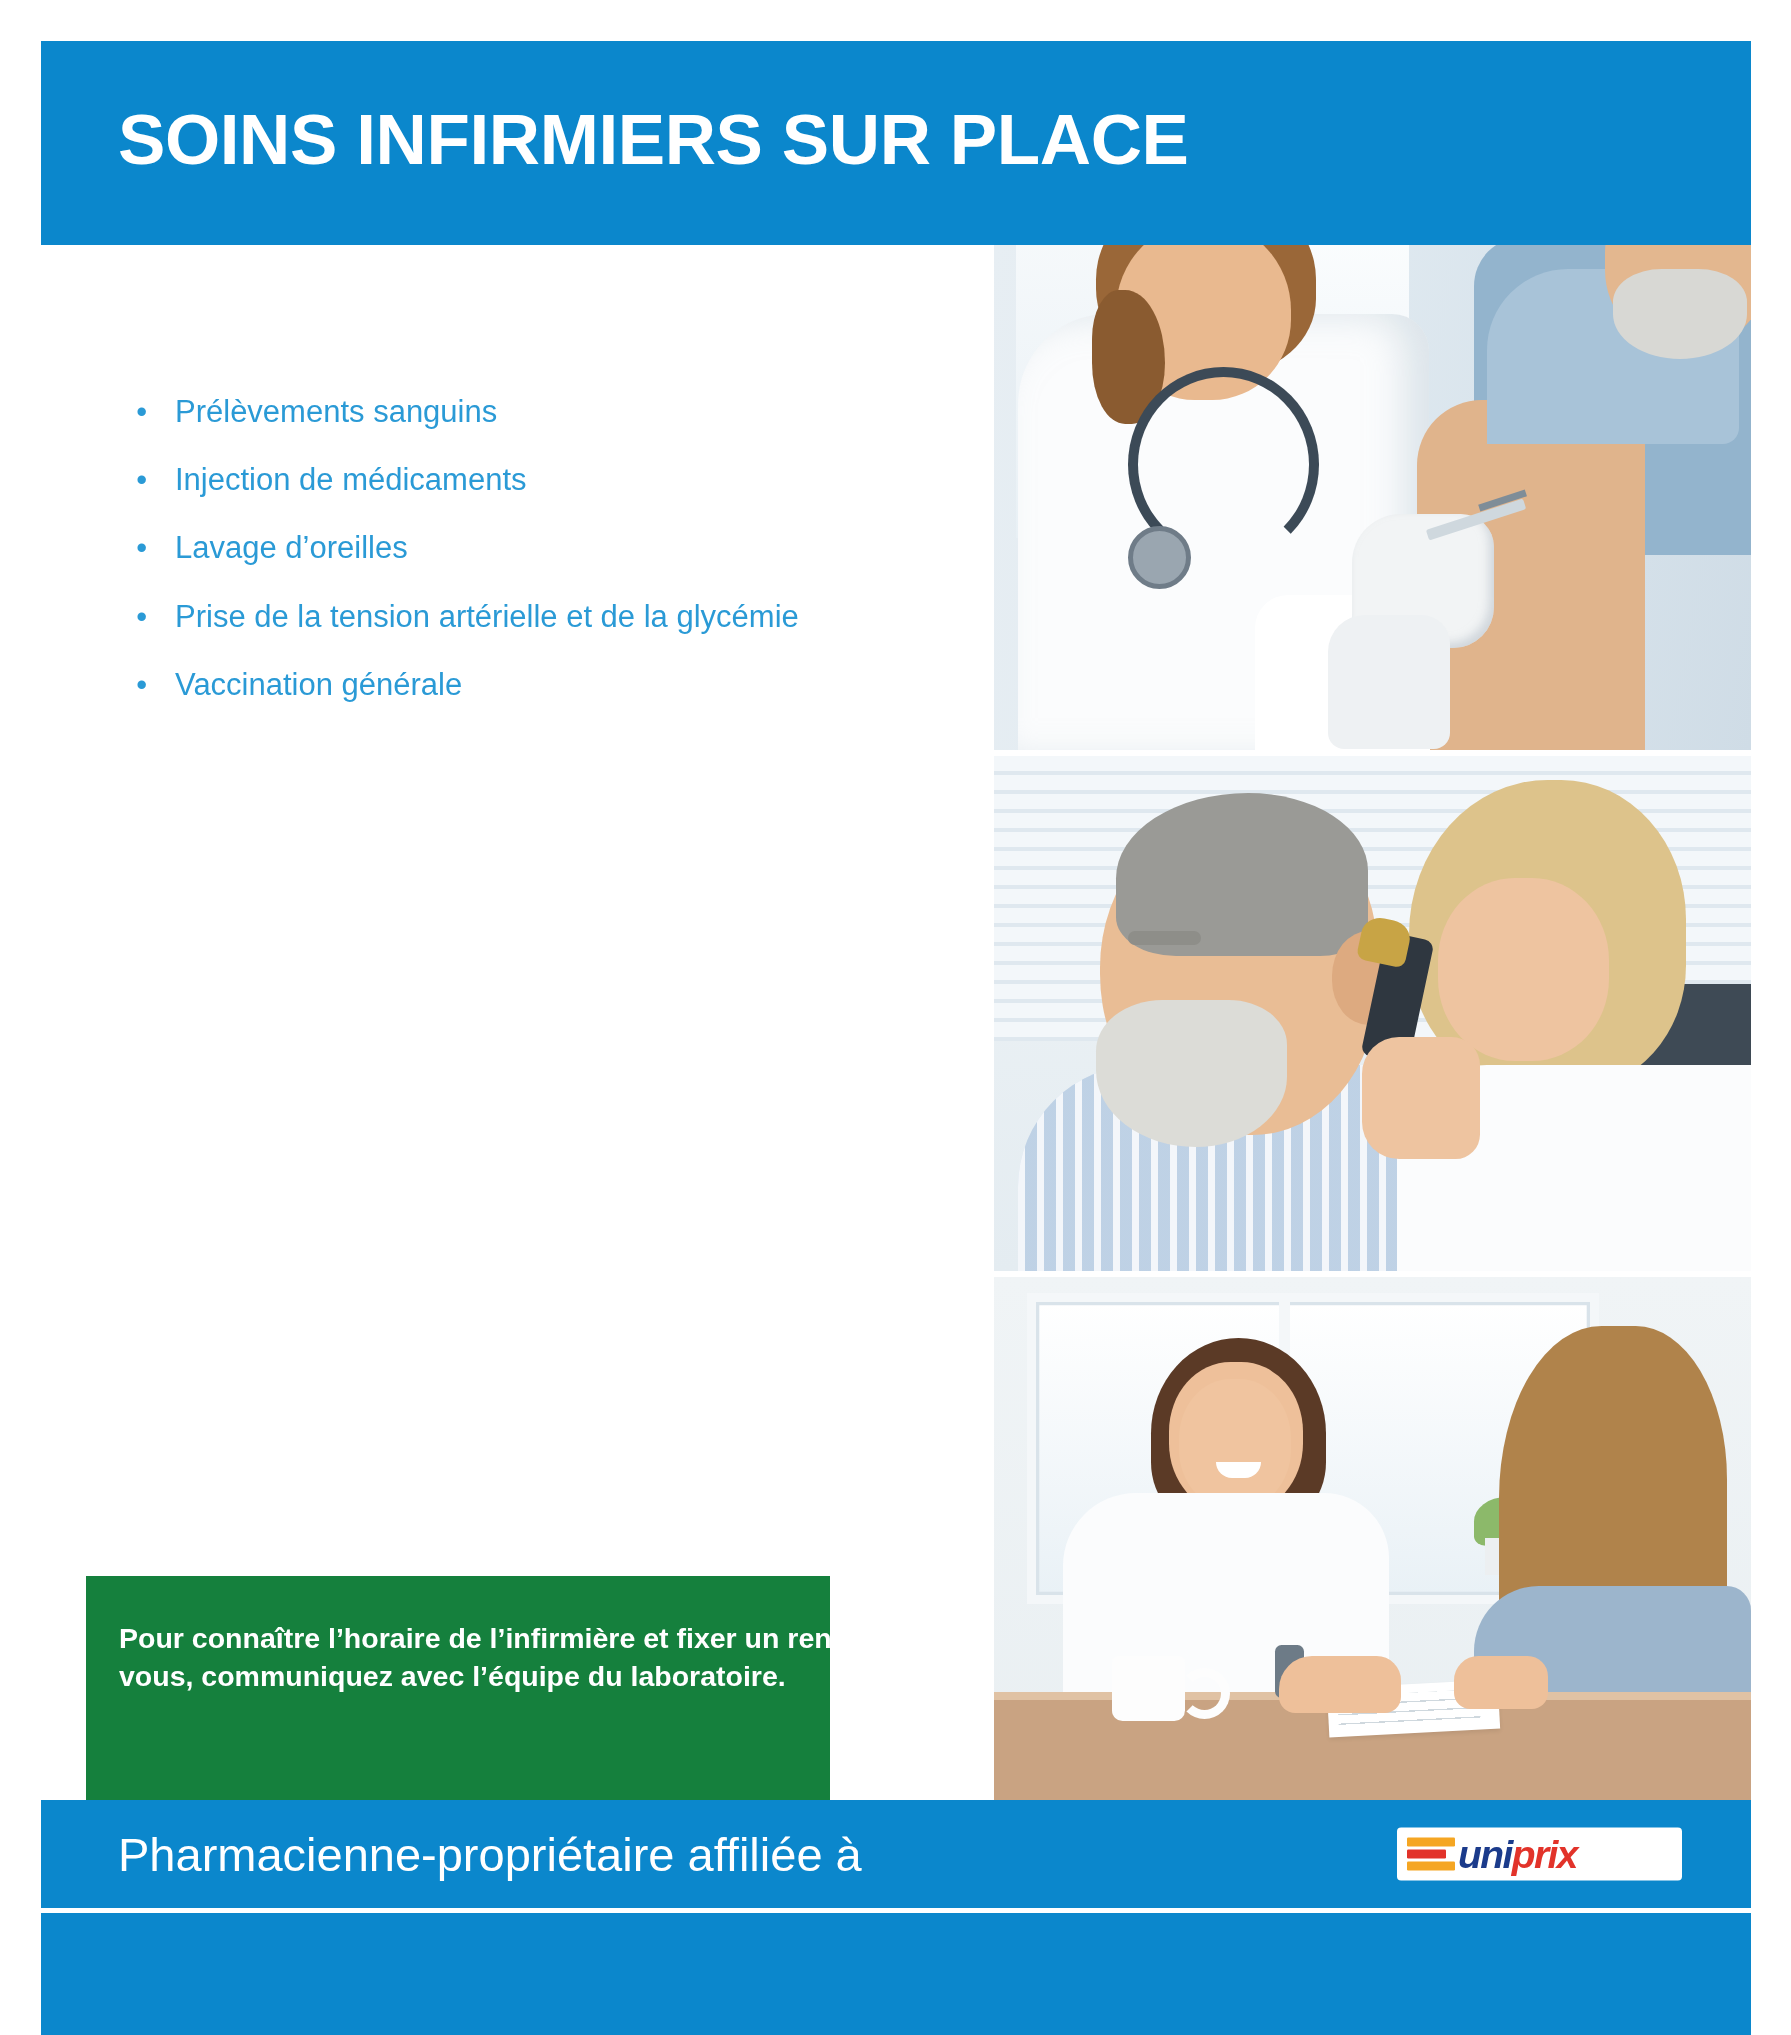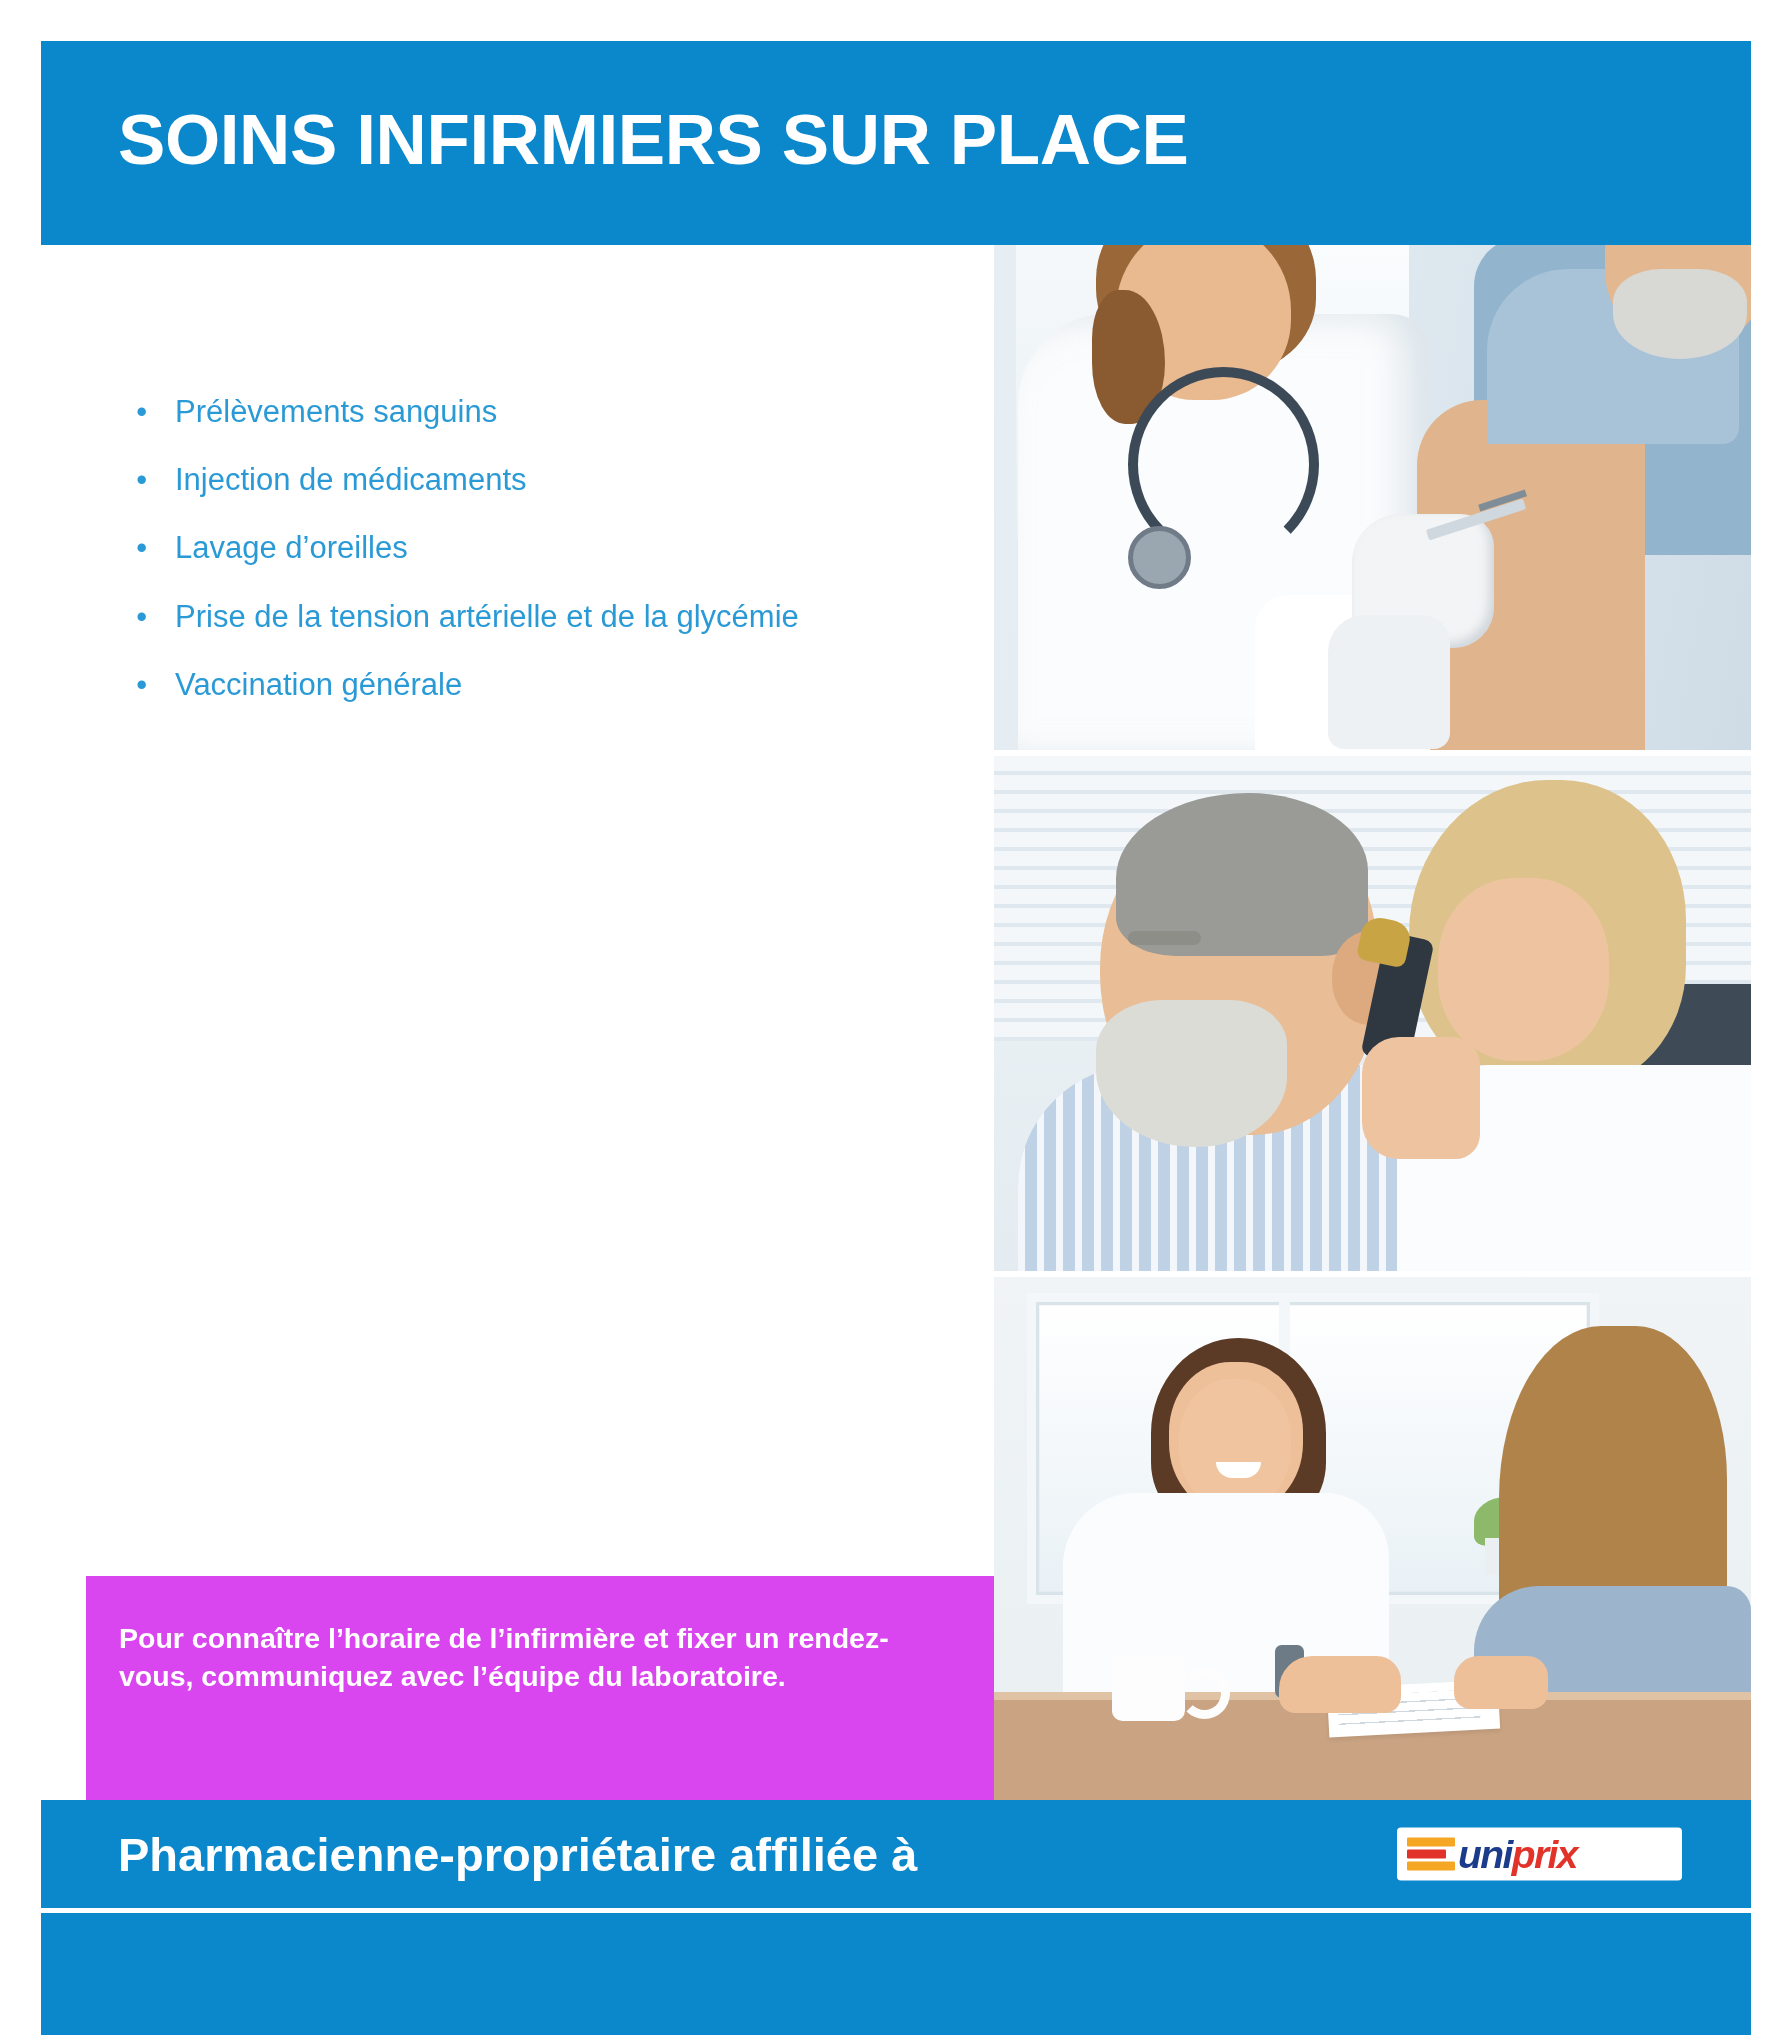--- a/index.html
+++ b/index.html
@@ -98,23 +98,23 @@
     font-size: 15.5px;
     color: #3b3b3b;
     line-height: 1.3;
   }
 
   
   .orange-box {
     position: absolute;
     left: 45px;
     top: 1535px;
-    width: 908px;
+    width: 744px;
     height: 224px;
-    background: #d946ef;
+    background: #15803d;
   }
   .orange-text {
     position: absolute;
     left: 33px;
     top: 43px;
     width: 839px;
     font-size: 28.5px;
     font-weight: bold;
     color: #ffffff;
     line-height: 1.34;
@@ -394,21 +394,21 @@
     height: 108px;
     background: #0b87cc;
   }
   .affil-text {
     position: absolute;
     left: 77px;
     top: 54px;
     transform: translateY(-50%);
     font-size: 47px;
     color: #ffffff;
-    font-weight: 700;
+    font-weight: 400;
     white-space: nowrap;
   }
   .logo {
     position: absolute;
     left: 1356px;
     top: 54px;
     transform: translateY(-50%);
     width: 285px;
     height: 53px;
     background: #ffffff;

